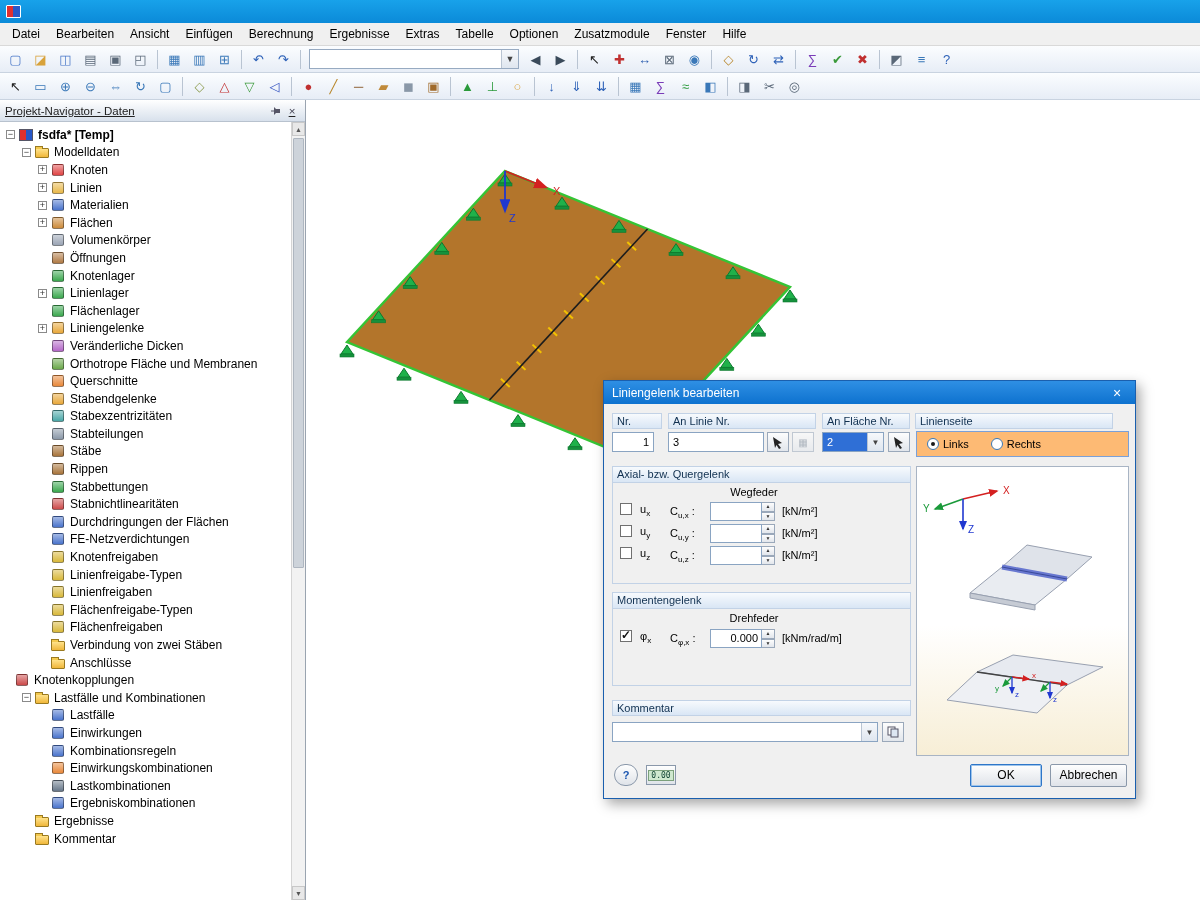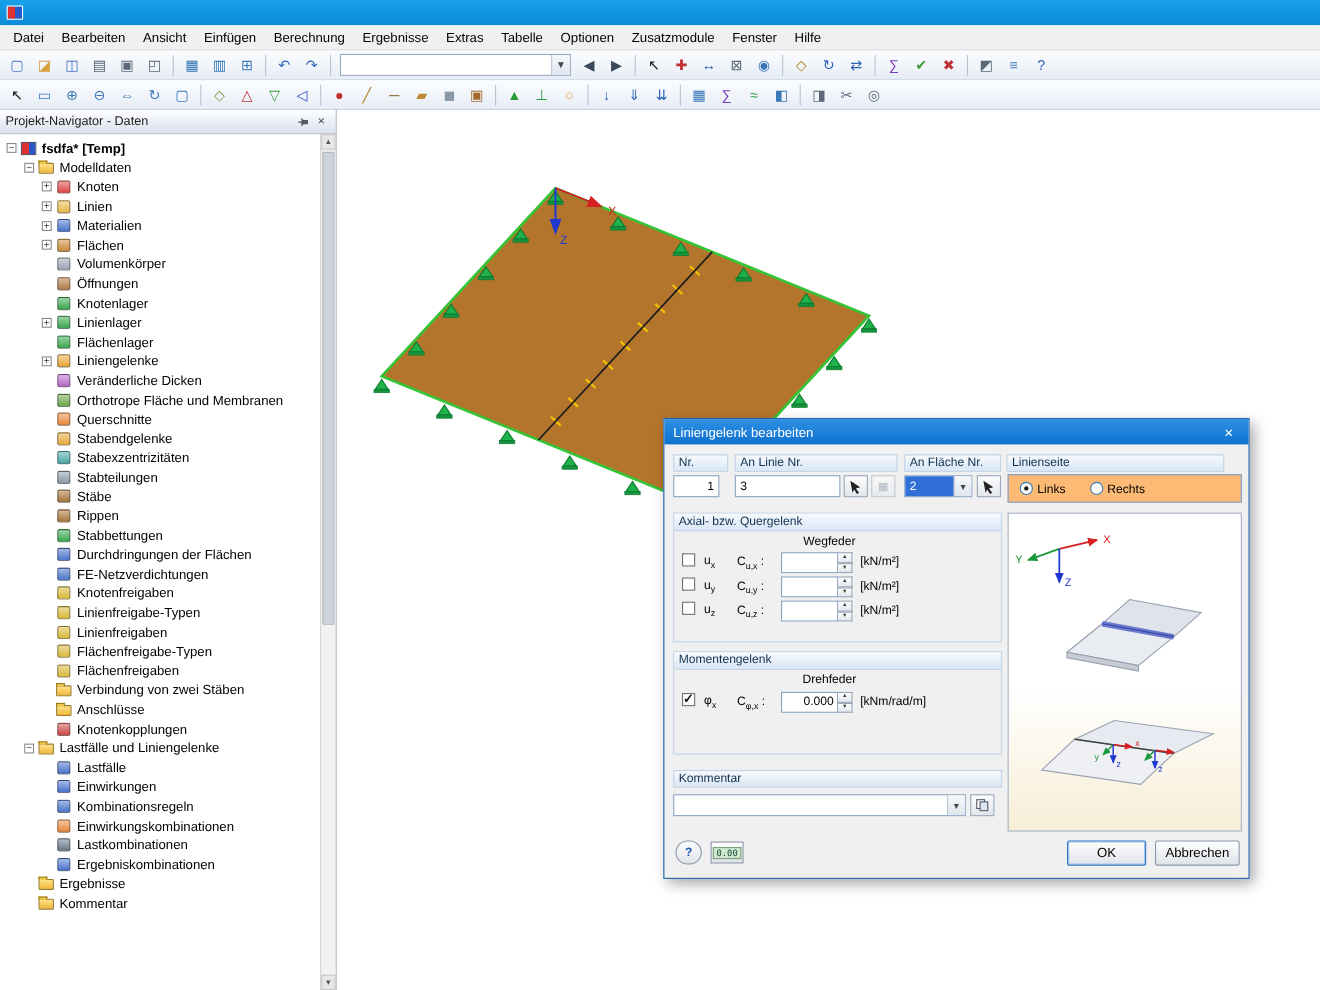--- a/index.html
+++ b/index.html
@@ -40,21 +40,21 @@
     width:17px; height:18px; background:linear-gradient(#f6f8fb,#dfe6ef);
     border-left:1px solid #b9c4d2; font-size:9px; display:flex; align-items:center; justify-content:center; color:#444;
   }
   
   .navigator {
     position:absolute; left:0; top:100px; width:306px; height:800px;
     background:#fff; border-right:1px solid #9aa4b0;
   }
   .nav-header {
     height:22px; background:linear-gradient(#ffffff,#d8e1ec); border-bottom:1px solid #b8c2ce;
-    display:flex; align-items:center; padding:0 5px; font-size:11.5px; color:#222;
+    display:flex; align-items:center; padding:0 5px; font-size:11.5px; color:#222;text-decoration:underline;
   }
   .nav-header .spacer { flex:1; }
   .nav-hbtn { width:16px; height:16px; display:flex; align-items:center; justify-content:center; color:#445; }
   .tree { position:absolute; left:0; top:24px; right:14px; bottom:0; overflow:hidden; padding-top:2px; }
   .tree-row { height:17.6px; display:flex; align-items:center; white-space:nowrap; }
   .exp {
     width:9px; height:9px; border:1px solid #8a8a8a; background:#fff; margin:0 4px 0 2px;
     font-size:9px; line-height:7px; text-align:center; color:#333; flex:0 0 9px;
   }
   .exp.empty { border:none; background:transparent; }
@@ -461,20 +461,25 @@
         <span class="ic-item" style="background: linear-gradient(rgba(255, 255, 255, 0.5), rgba(255, 255, 255, 0)) rgb(168, 116, 58);"></span>
         <span class="tree-label">Rippen</span>
       </div>
       <div class="tree-row" style="padding-left: 36px;">
         <span class="exp empty"></span>
         <span class="ic-item" style="background: linear-gradient(rgba(255, 255, 255, 0.5), rgba(255, 255, 255, 0)) rgb(58, 168, 78);"></span>
         <span class="tree-label">Stabbettungen</span>
       </div>
       <div class="tree-row" style="padding-left: 36px;">
         <span class="exp empty"></span>
+        <span class="ic-item" style="background: linear-gradient(rgba(255, 255, 255, 0.5), rgba(255, 255, 255, 0)) rgb(204, 74, 74);"></span>
+        <span class="tree-label">Stabnichtlinearitäten</span>
+      </div>
+      <div class="tree-row" style="padding-left: 36px;">
+        <span class="exp empty"></span>
         <span class="ic-item" style="background: linear-gradient(rgba(255, 255, 255, 0.5), rgba(255, 255, 255, 0)) rgb(74, 116, 204);"></span>
         <span class="tree-label">Durchdringungen der Flächen</span>
       </div>
       <div class="tree-row" style="padding-left: 36px;">
         <span class="exp empty"></span>
         <span class="ic-item" style="background: linear-gradient(rgba(255, 255, 255, 0.5), rgba(255, 255, 255, 0)) rgb(74, 116, 204);"></span>
         <span class="tree-label">FE-Netzverdichtungen</span>
       </div>
       <div class="tree-row" style="padding-left: 36px;">
         <span class="exp empty"></span>
@@ -504,29 +509,29 @@
       <div class="tree-row" style="padding-left: 36px;">
         <span class="exp empty"></span>
         <span class="ic-folder"></span>
         <span class="tree-label">Verbindung von zwei Stäben</span>
       </div>
       <div class="tree-row" style="padding-left: 36px;">
         <span class="exp empty"></span>
         <span class="ic-folder"></span>
         <span class="tree-label">Anschlüsse</span>
       </div>
-      <div class="tree-row" style="padding-left: 36px;">
+      <div class="tree-row" style="">
         <span class="exp empty"></span>
         <span class="ic-item" style="background: linear-gradient(rgba(255, 255, 255, 0.5), rgba(255, 255, 255, 0)) rgb(204, 74, 74);"></span>
         <span class="tree-label">Knotenkopplungen</span>
       </div>
       <div class="tree-row" style="padding-left: 20px;">
         <span class="exp">−</span>
         <span class="ic-folder"></span>
-        <span class="tree-label">Lastfälle und Liniengelenke</span>
+        <span class="tree-label">Lastfälle und Kombinationen</span>
       </div>
       <div class="tree-row" style="padding-left: 36px;">
         <span class="exp empty"></span>
         <span class="ic-item" style="background: linear-gradient(rgba(255, 255, 255, 0.5), rgba(255, 255, 255, 0)) rgb(74, 116, 204);"></span>
         <span class="tree-label">Lastfälle</span>
       </div>
       <div class="tree-row" style="padding-left: 36px;">
         <span class="exp empty"></span>
         <span class="ic-item" style="background: linear-gradient(rgba(255, 255, 255, 0.5), rgba(255, 255, 255, 0)) rgb(74, 116, 204);"></span>
         <span class="tree-label">Einwirkungen</span>

